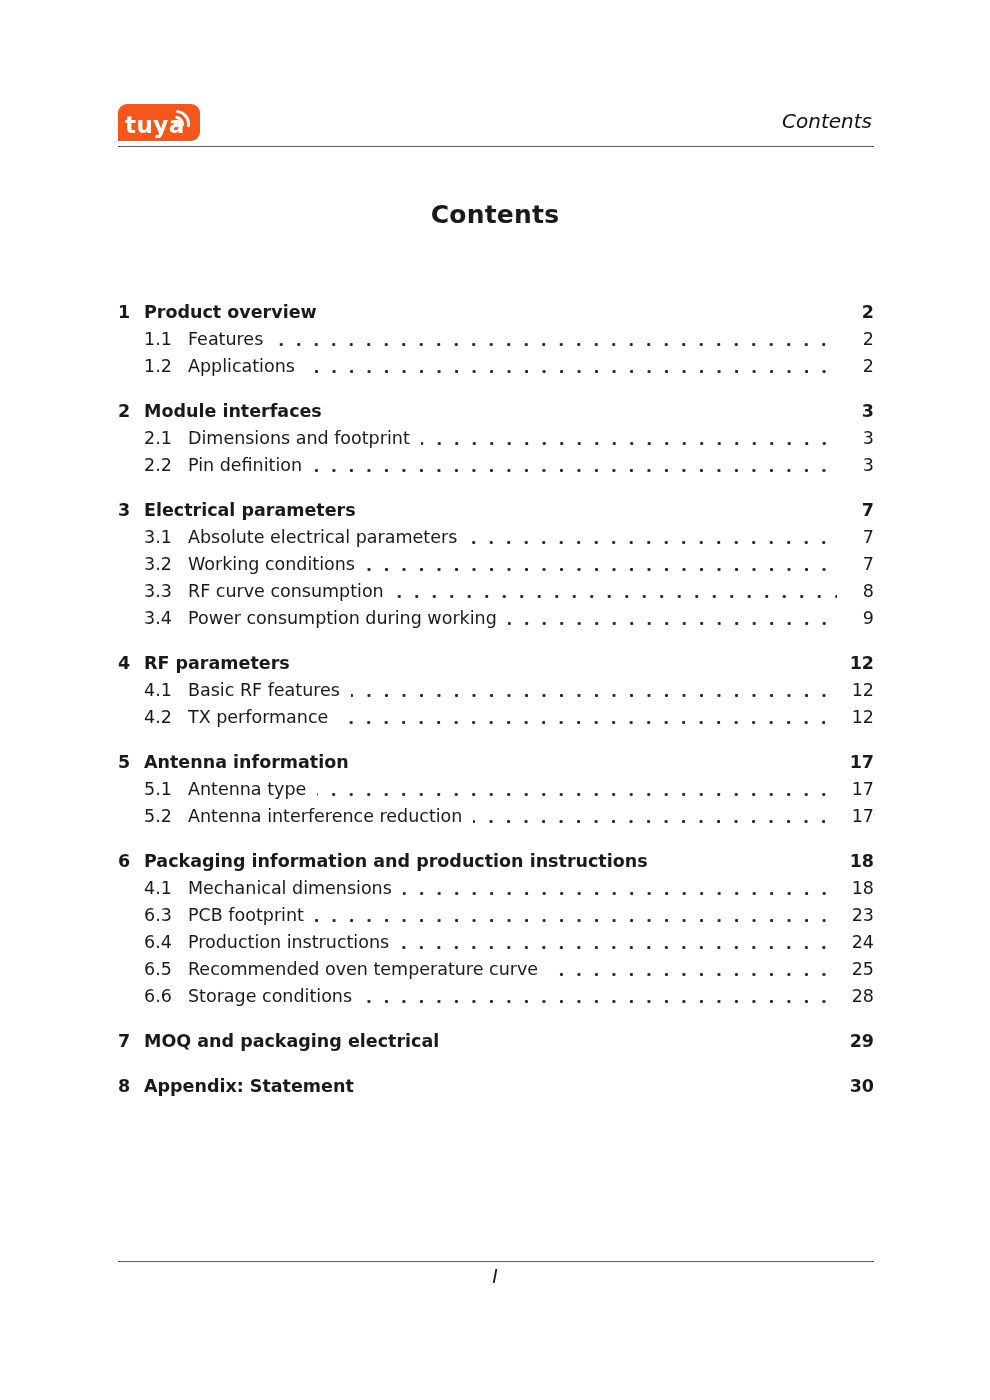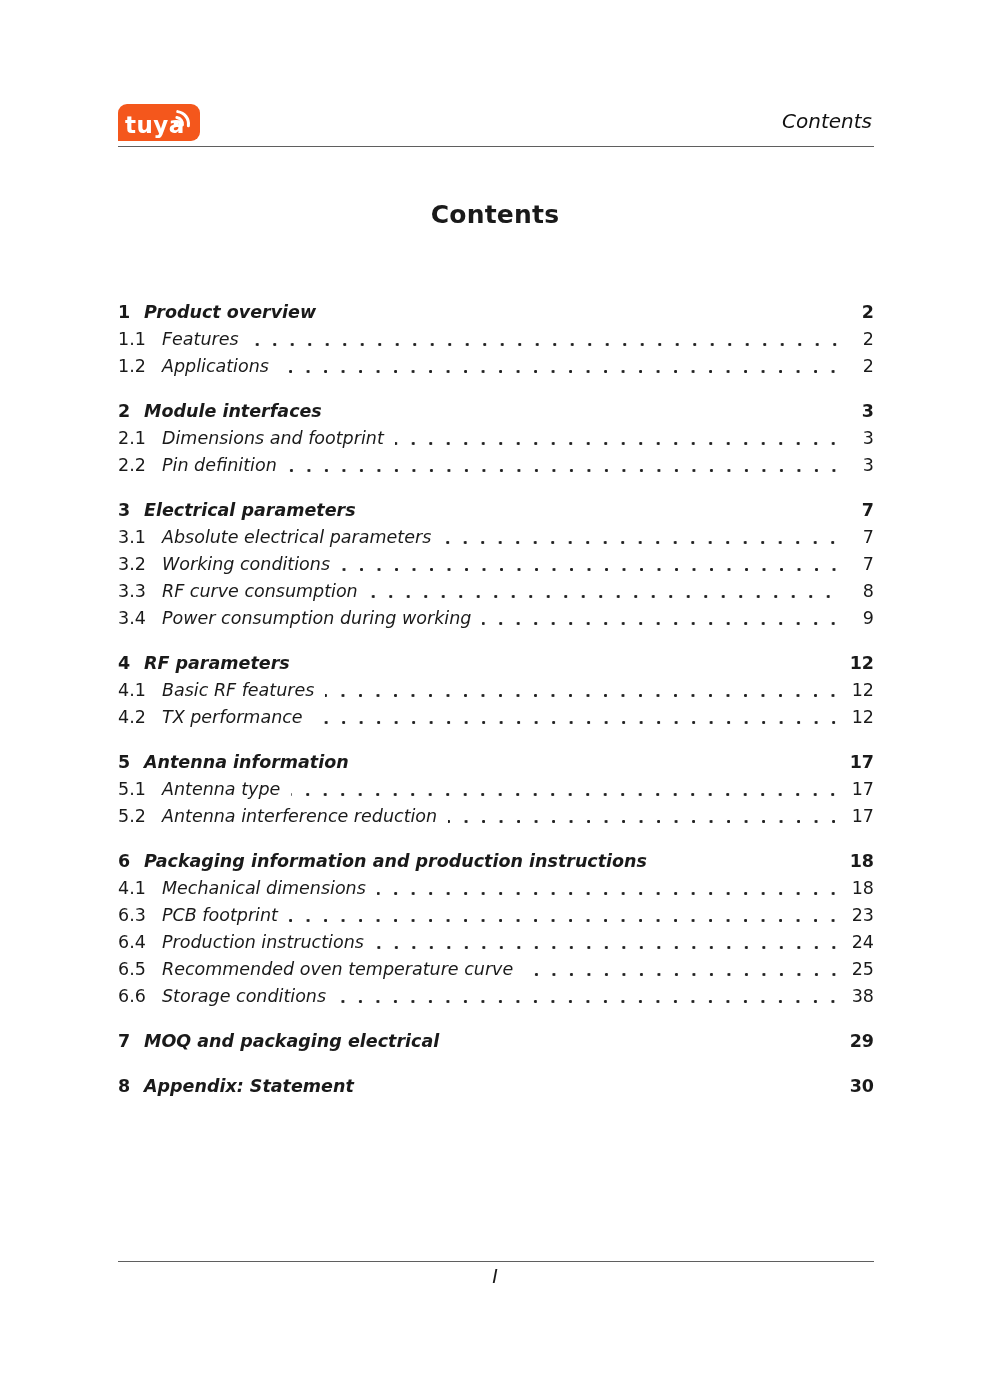--- a/index.html
+++ b/index.html
@@ -75,25 +75,25 @@
     font-size: 17.5px;
   }
   .toc-group { margin-bottom: 18px; }
   .toc-row {
     display: flex;
     align-items: baseline;
     line-height: 27px;
     white-space: nowrap;
   }
   .toc-row.section { font-weight: bold; font-size: 17.5px; }
-  .toc-row.sub { }
+  .toc-row.sub { margin-left: 26px; }
   .toc-num { flex: 0 0 auto; }
   .toc-row.section .toc-num { width: 26px; }
   .toc-row.sub .toc-num { width: 44px; }
-  .toc-label { flex: 0 0 auto; font-style: italic; }
+  .toc-label { flex: 0 0 auto; }
   .toc-leader {
     flex: 1 1 auto;
     align-self: flex-end;
     height: 3px;
     margin: 0 9px 7px 11px;
     background-image: radial-gradient(circle at 1.5px 1.5px, #222222 1.25px, rgba(0,0,0,0) 1.8px);
     background-size: 17.5px 3px;
     background-repeat: repeat-x;
   }
   .toc-spacer { flex: 1 1 auto; }
@@ -274,21 +274,21 @@
         <div class="toc-row sub">
           <span class="toc-num">6.5</span>
           <span class="toc-label">Recommended oven temperature curve</span>
           <span class="toc-leader" style="background-position-x: 10.9531px;"></span>
           <span class="toc-page">25</span>
         </div>
         <div class="toc-row sub">
           <span class="toc-num">6.6</span>
           <span class="toc-label">Storage conditions</span>
           <span class="toc-leader" style="background-position-x: 4.4375px;"></span>
-          <span class="toc-page">38</span>
+          <span class="toc-page">28</span>
         </div>
       </div>
       <div class="toc-group">
         <div class="toc-row section">
           <span class="toc-num">7</span>
           <span class="toc-label">MOQ and packaging electrical</span>
           <span class="toc-spacer"></span>
           <span class="toc-page">29</span>
         </div>
       </div>

